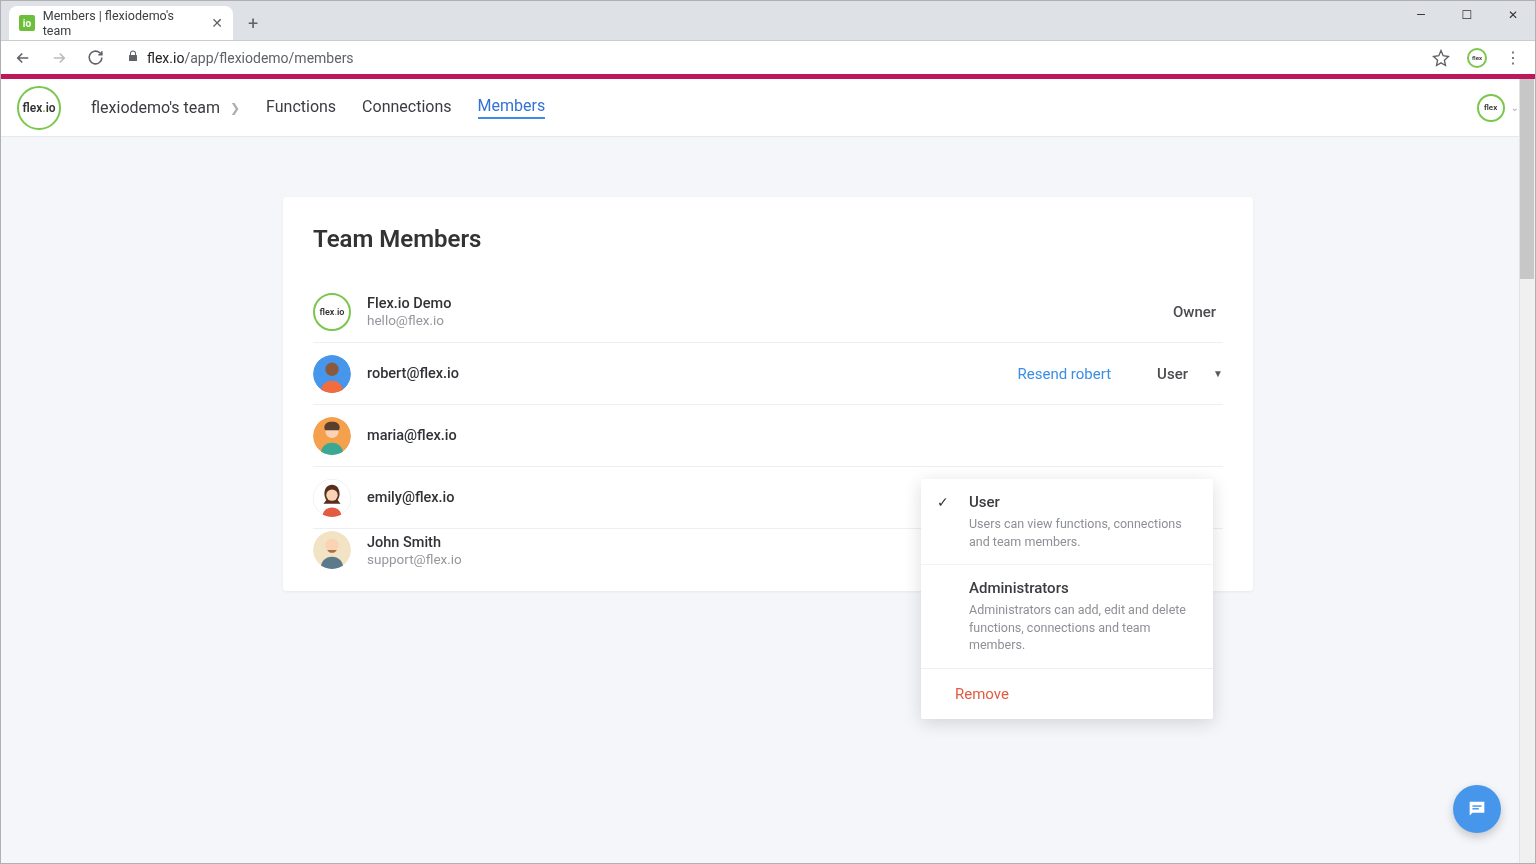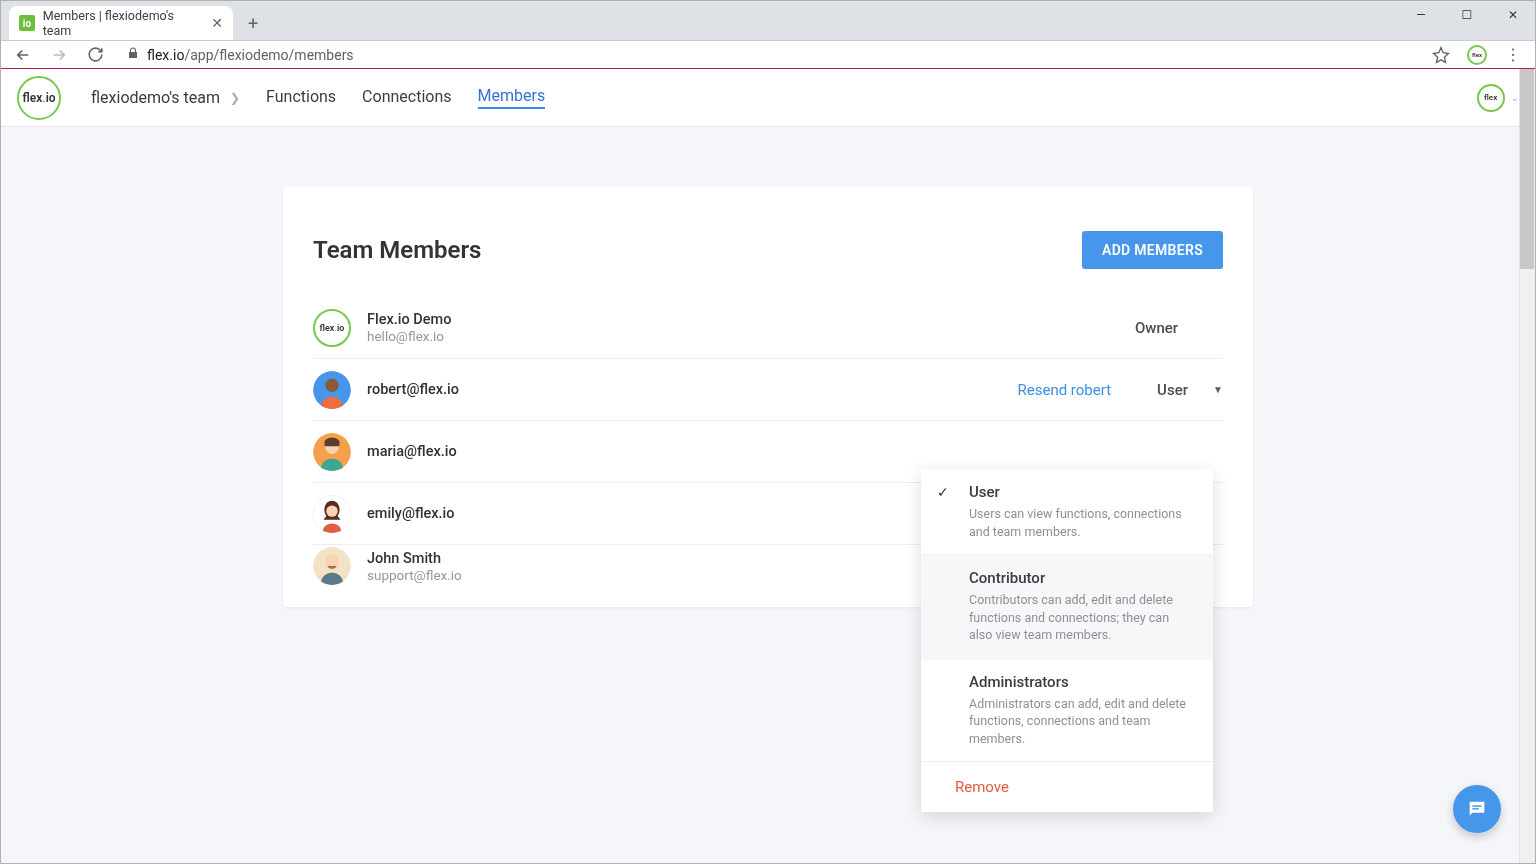--- a/index.html
+++ b/index.html
@@ -9,21 +9,21 @@
 
 .browser-window { width: 100%; height: 100%; border: 1px solid #b0b0b0; display: flex; flex-direction: column; }
 .tab-strip { height: 40px; background: #dee1e6; display: flex; align-items: flex-end; padding-left: 8px; border-bottom: 1px solid #c9ccd1; }
 .tab { background: #fff; height: 34px; width: 224px; border-top-left-radius: 8px; border-top-right-radius: 8px; display: flex; align-items: center; padding: 0 10px; gap: 8px; font-size: 12.5px; color: #3c4043; position: relative; }
 .tab .favicon { width: 16px; height: 16px; background: #6cbf3a; border-radius: 2px; display: flex; align-items: center; justify-content: center; color: #fff; font-size: 10px; font-weight: bold; }
 .tab .close { margin-left: auto; color: #5f6368; font-size: 14px; }
 .new-tab { width: 28px; height: 28px; display: flex; align-items: center; justify-content: center; color: #5f6368; font-size: 18px; margin-left: 6px; margin-bottom: 3px; }
 .window-controls { position: absolute; top: 0; right: 0; height: 30px; display: flex; }
 .win-btn { width: 46px; height: 30px; display: flex; align-items: center; justify-content: center; color: #333; font-size: 12px; }
 
-.addr-bar { height: 28px; background: #fff; display: flex; align-items: center; padding: 0 8px; gap: 8px; border-bottom: 1px solid #be185d; }
+.addr-bar { height: 38px; background: #fff; display: flex; align-items: center; padding: 0 8px; gap: 8px; border-bottom: 5px solid #be185d; }
 .nav-icon { width: 28px; height: 28px; display: flex; align-items: center; justify-content: center; color: #5f6368; }
 .nav-icon.disabled { color: #b8bbbf; }
 .url-field { flex: 1; height: 28px; display: flex; align-items: center; padding: 0 10px; font-size: 14px; color: #5f6368; gap: 8px; }
 .url-field .lock { font-size: 12px; color: #5f6368; }
 .url-field .url-text { color: #202124; }
 .url-field .url-path { color: #5f6368; }
 .ext-icon { width: 28px; height: 28px; display: flex; align-items: center; justify-content: center; }
 
 
 .viewport { flex: 1; position: relative; overflow: hidden; background: #f5f6fa; }
@@ -40,21 +40,21 @@
 .nav-item.active { color: #3471d6; border-bottom: 2px solid #3a8ee6; }
 .breadcrumb { color: #3a3c40; display: flex; align-items: center; gap: 10px; }
 .chev { color: #a9adb3; font-size: 12px; }
 .header-right { margin-left: auto; display: flex; align-items: center; gap: 6px; }
 .avatar-sm { width: 28px; height: 28px; border: 2px solid #7bc74d; border-radius: 50%; display: flex; align-items: center; justify-content: center; font-size: 8px; }
 
 
 .page { padding: 60px 0 0 0; display: flex; justify-content: center; }
 .card { width: 970px; background: #fff; border-radius: 4px; box-shadow: 0 1px 3px rgba(0,0,0,0.06); padding: 28px 30px 0 30px; }
 
-.card-header { display: flex; align-items: center; justify-content: space-between; margin-bottom: 28px; margin-top: 16px; }
+.card-header { display: flex; align-items: center; justify-content: space-between; margin-bottom: 28px; }
 .card-title { font-size: 24px; font-weight: 600; color: #333; }
 .btn-primary { background: #4696ec; color: #fff; border: none; padding: 0 20px; height: 38px; font-size: 14px; font-weight: 600; letter-spacing: 0.3px; border-radius: 3px; cursor: pointer; }
 
 .member-row { display: flex; align-items: center; height: 62px; border-bottom: 1px solid #edeef2; position: relative; }
 .member-row:last-of-type { border-bottom: none; padding-bottom: 20px; }
 .avatar { width: 38px; height: 38px; border-radius: 50%; margin-right: 16px; flex-shrink: 0; }
 .avatar.flexio { border: 2px solid #7bc74d; background: #fff; display: flex; align-items: center; justify-content: center; font-size: 9px; }
 .avatar-svg { width: 38px; height: 38px; }
 .member-info { display: flex; flex-direction: column; }
 .member-name { font-size: 14.5px; color: #303236; font-weight: 500; }
@@ -152,33 +152,32 @@
           <span style="color:#333;font-weight:600;">flex</span>
         </div>
         <span class="chev" style="font-size:10px;color:#a9adb3;">⌄</span>
       </div>
     </div>
 
     <div class="page">
       <div class="card">
         <div class="card-header">
           <div class="card-title">Team Members</div>
-          <button class="btn-primary">ADD MEMBERS</button>
         </div>
 
         <div class="member-row">
           <div class="avatar flexio">
               <span class="logo-text" style="font-size:9px;">flex<span class="io">.</span>io</span>
             </div>
           <div class="member-info">
             <span class="member-name">Flex.io Demo</span>
             <span class="member-email">hello@flex.io</span>
           </div>
           <div class="member-actions">
-            <span class="role-label" style="margin-right:38px;">Owner</span>
+            <span class="role-label" style="">Owner</span>
           </div>
         </div>
 
         <div class="member-row">
           <svg class="avatar avatar-svg" viewBox="0 0 40 40">
               <circle cx="20" cy="20" r="20" fill="#4696ec"></circle>
               <circle cx="20" cy="15" r="7" fill="#8b5a3c"></circle>
               <path d="M8 40c0-8 5-13 12-13s12 5 12 13" fill="#f26c3e"></path>
             </svg>
           <div class="member-info">
@@ -235,24 +234,20 @@
 
       </div>
     </div>
 
     <div class="dropdown">
       <div class="dd-item">
         <span class="check">✓</span>
         <div class="dd-title">User</div>
         <div class="dd-desc">Users can view functions, connections and team members.</div>
       </div>
-      <div class="dd-item hover">
-        <div class="dd-title">Contributor</div>
-        <div class="dd-desc">Contributors can add, edit and delete functions and connections; they can also view team members.</div>
-      </div>
       <div class="dd-item" style="border-bottom:1px solid #eceef1;">
         <div class="dd-title">Administrators</div>
         <div class="dd-desc">Administrators can add, edit and delete functions, connections and team members.</div>
       </div>
       <div class="dd-remove">Remove</div>
     </div>
 
     <div class="chat-btn">
       <svg viewBox="0 0 24 24" fill="#fff">
           <path d="M4 4h16v12H7l-3 3V4z"></path>

